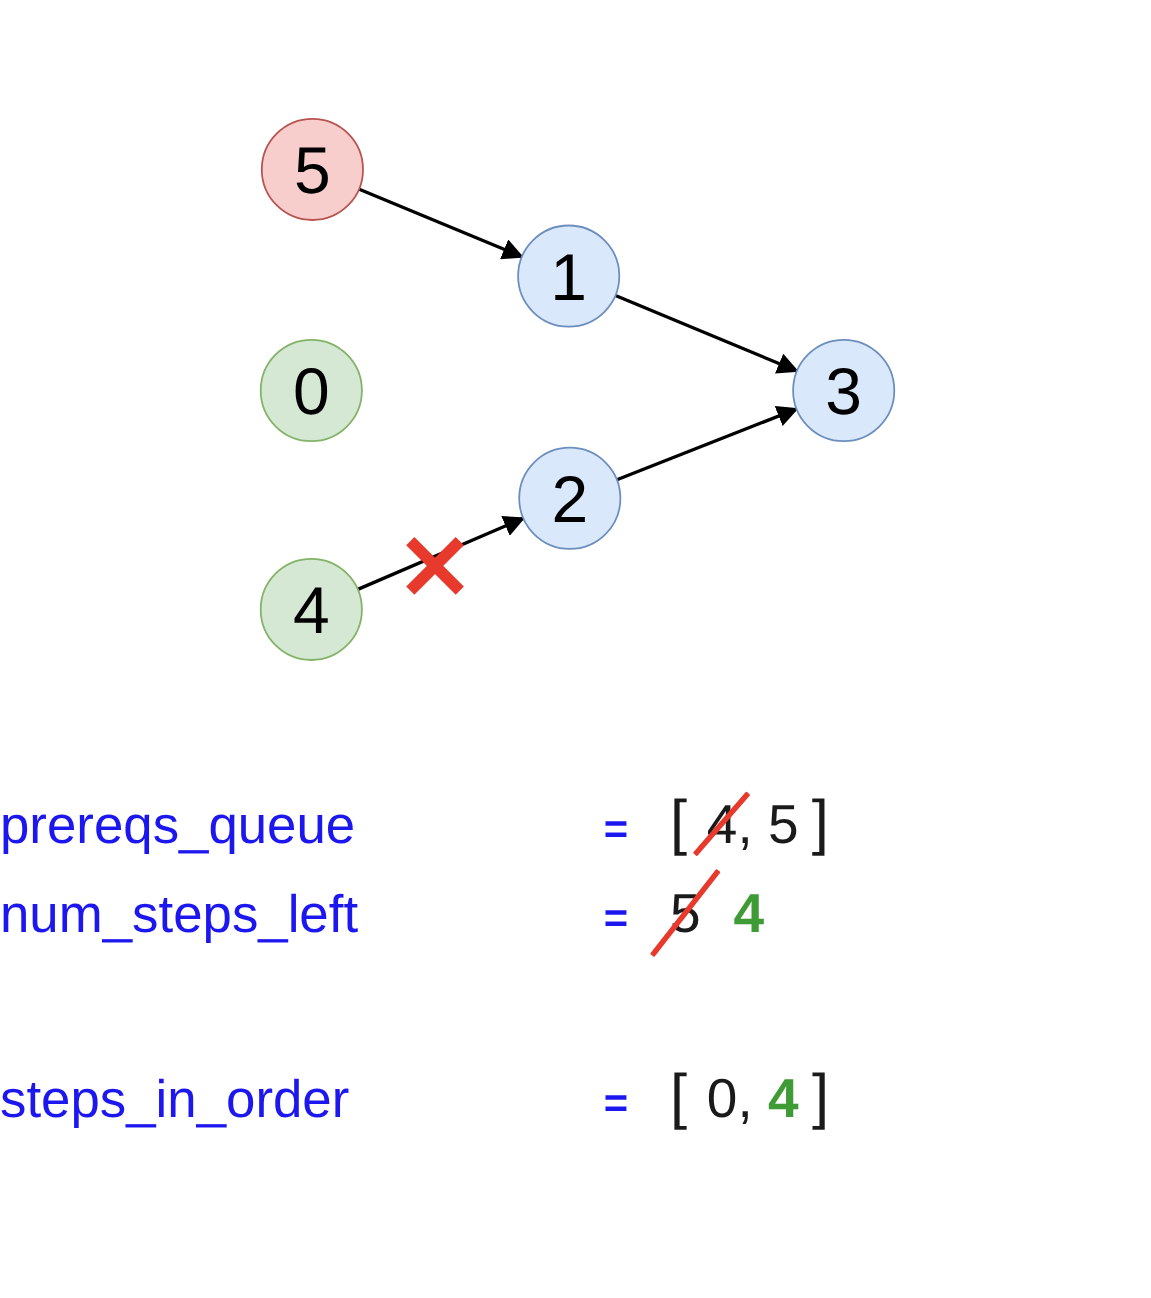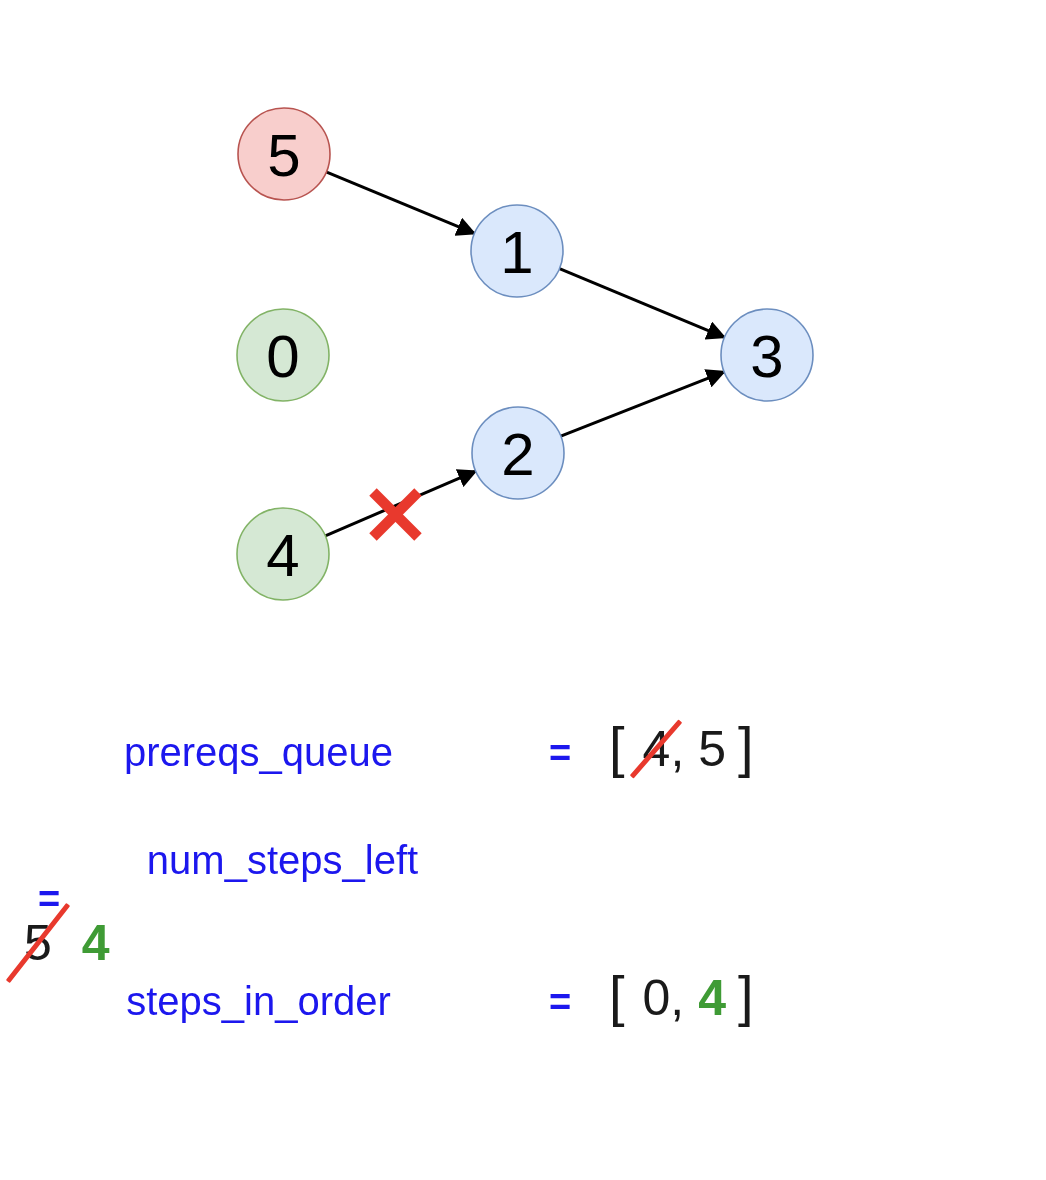--- a/index.html
+++ b/index.html
@@ -16,21 +16,21 @@
   .node-red   { fill: var(--node-red-fill);   stroke: var(--node-red-stroke); }
   .node-green { fill: var(--node-green-fill); stroke: var(--node-green-stroke); }
   .node-blue  { fill: var(--node-blue-fill);  stroke: var(--node-blue-stroke); }
   .edge { stroke: var(--edge-black); stroke-width: 3; fill: none; }
   .node-label { font-size: 60px; fill: #000; text-anchor: middle; }
   .x-mark { stroke: var(--red); stroke-width: 10.5; fill: none; }
 
   
   .var-row { position: absolute; left: 0; width: 100%; display: flex; align-items: baseline; }
   .var-row * { line-height: 1; }
-  .var-label { width: 517px; text-align: center; font-size: 40px; color: var(--text-blue); white-space: nowrap; }
+  .var-label { width: 517px; text-align: left; font-size: 48px; color: var(--text-blue); white-space: nowrap; }
   .var-eq { width: 50px; margin-left: 18px; text-align: center; font-size: 38px; font-weight: bold; color: var(--text-blue); }
   .var-value { display: flex; align-items: baseline; margin-left: 24px; font-size: 50px; color: var(--ink); white-space: pre; }
   .bracket { font-size: 56px; font-weight: 400; color: var(--ink); }
   .bracket.open  { margin-right: 18px; }
   .bracket.close { margin-left: 12px; }
   .gap-left-sm { margin-left: 14px; }
   .gap-left-lg { margin-left: 30px; }
   .green-num { color: var(--green); font-weight: bold; }
   .crossed { position: relative; }
   .crossed::after {
@@ -92,21 +92,21 @@
     <div class="var-label">prereqs_queue</div>
     <div class="var-eq">=</div>
     <div class="var-value">
       <span class="bracket open">[</span>
       <span class="crossed">4</span>
       <span>, 5</span>
       <span class="bracket close">]</span>
     </div>
   </div>
 
-  <div class="var-row" style="top: 840px; flex-direction: column;">
+  <div class="var-row" style="top: 805px;">
     <div class="var-label">num_steps_left</div>
     <div class="var-eq">=</div>
     <div class="var-value">
       <span class="crossed lg">5</span>
       <span class="green-num gap-left-lg">4</span>
     </div>
   </div>
 
   <div class="var-row" style="top: 956px; margin-top: 12px;">
     <div class="var-label">steps_in_order</div>

